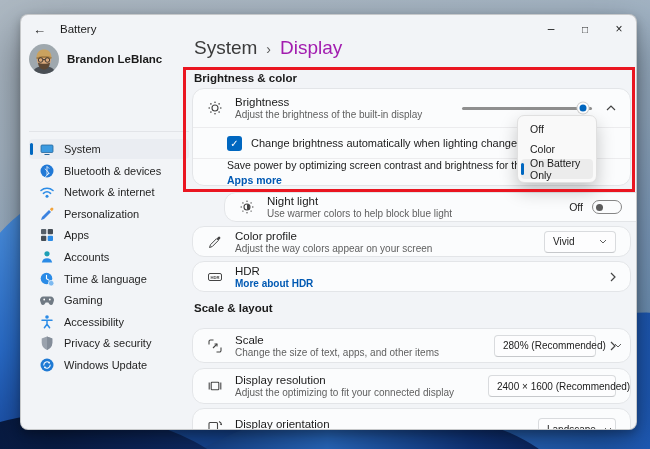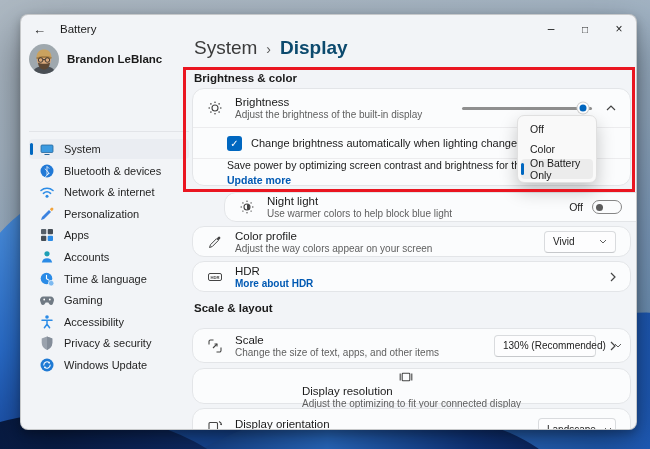--- a/index.html
+++ b/index.html
@@ -56,37 +56,37 @@
   .nav { position:absolute; left:0; top:96px; width:160px; }
   .nav-item { position:relative; height:20px; margin-bottom:1.6px; display:flex; align-items:center;
               gap:9px; padding-left:10px; border-radius:4px; font-size:11px; color:#1f1f1f; }
   .nav-item.selected { background:#eaedf2; }
   .nav-pill { position:absolute; left:1px; top:4px; width:3px; height:12px; border-radius:2px; background:#0067c0; }
   .nav-ico { width:16px; height:16px; flex:0 0 16px; display:flex; align-items:center; }
 
   
   .breadcrumb { position:absolute; left:173px; top:22px; font-size:19px; color:#3b3b3b; display:flex; gap:9px; align-items:baseline; }
   .crumb-sep { font-size:14px; color:#5a5a5a; }
-  .crumb-current { font-weight:bold; color:#0c4a6e; }
+  .crumb-current { font-weight:normal; color:#a21caf; }
 
   .section-label { position:absolute; left:173px; font-size:11.5px; font-weight:bold; color:#1b1b1b; }
   .sl1 { top:57px; } .sl2 { top:287px; }
 
   .card { position:absolute; left:171px; width:439px; background:#fbfcfd; border:1px solid #e3e5e8;
           border-radius:12px; display:flex; align-items:center; padding:0 14px; }
   .card-brightness { top:73px; height:98px; display:block; padding:0; }
   .crow { display:flex; align-items:center; padding:0 14px; }
   .crow1 { height:38px; } .crow2 { height:30px; padding-left:34px; } .crow3 { height:28px; padding-left:34px; }
   .cdiv { height:1px; background:#ececee; margin:0 0px; }
 
   .card-nightlight { top:177px; height:30px;margin-left:32px; }
   .card-colorprofile { top:211px; height:31px; }
   .card-hdr { top:246px; height:31px; }
   .card-scale { top:313px; height:35px; }
-  .card-resolution { top:353px; height:36px;flex-direction:column; }
+  .card-resolution { top:353px; height:36px; }
   .card-orientation { top:393px; height:40px; align-items:flex-start; padding-top:9px; }
 
   .row-ico { width:16px; height:16px; flex:0 0 16px; margin-right:12px; display:flex; align-items:center; }
   .row-text { display:flex; flex-direction:column; gap:1px; }
   .row-title { font-size:11.5px; color:#1b1b1b; }
   .row-desc { font-size:10px; color:#5f5f5f; }
   .row-link { font-size:10px; font-weight:bold; color:#0059b3;text-align:center; }
   .right { margin-left:auto; display:flex; align-items:center; }
 
   .chk-label { font-size:11px; color:#1b1b1b; }
@@ -326,21 +326,21 @@
     </div>
     <div class="cdiv"></div>
     <div class="crow crow2">
       <span class="checkbox">✓</span>
       <span class="chk-label">Change brightness automatically when lighting changes</span>
     </div>
     <div class="cdiv"></div>
     <div class="crow crow3">
       <span class="row-text">
         <span class="sp-text">Save power by optimizing screen contrast and brightness for the content shown</span>
-        <span class="sp-link">Update more</span>
+        <span class="sp-link">Apps more</span>
       </span>
     </div>
   </div>
 
   <div class="card card-nightlight">
     <span class="row-ico">
       <svg viewBox="0 0 16 16" width="16" height="16">
           <circle cx="8" cy="8" r="3" fill="none" stroke="#454545" stroke-width="1.1"></circle>
           <path d="M8 5.2a2.8 2.8 0 0 1 0 5.6z" fill="#454545"></path>
           <g fill="#454545">
@@ -424,21 +424,21 @@
           <path d="M6 10l4-4" stroke="#454545" stroke-width="1.1"></path>
           <path d="M10 8.5V6h-2.5" fill="none" stroke="#454545" stroke-width="1.1"></path>
         </svg>
     </span>
     <span class="row-text">
       <span class="row-title">Scale</span>
       <span class="row-desc">Change the size of text, apps, and other items</span>
     </span>
     <span class="right">
       <span class="select" style="width:102px">
-        <span>130% (Recommended)</span>
+        <span>280% (Recommended)</span>
         <span class="chev">
           <svg width="8" height="5" viewBox="0 0 8 5">
               <path d="M1 1l3 3 3-3" fill="none" stroke="#5f5f5f" stroke-width="1"></path>
             </svg>
         </span>
       </span>
       <span class="chev chev-right">
         <svg width="6" height="10" viewBox="0 0 6 10">
             <path d="M1 1l4 4-4 4" fill="none" stroke="#454545" stroke-width="1.2"></path>
           </svg>

